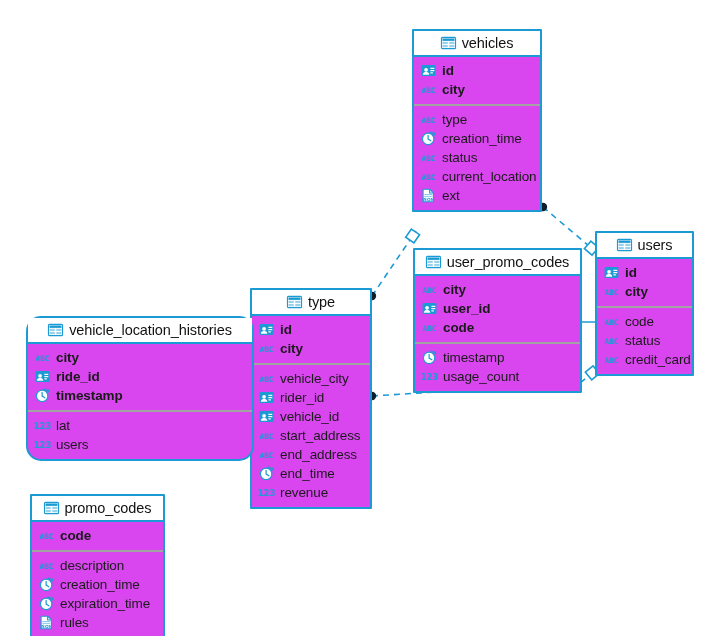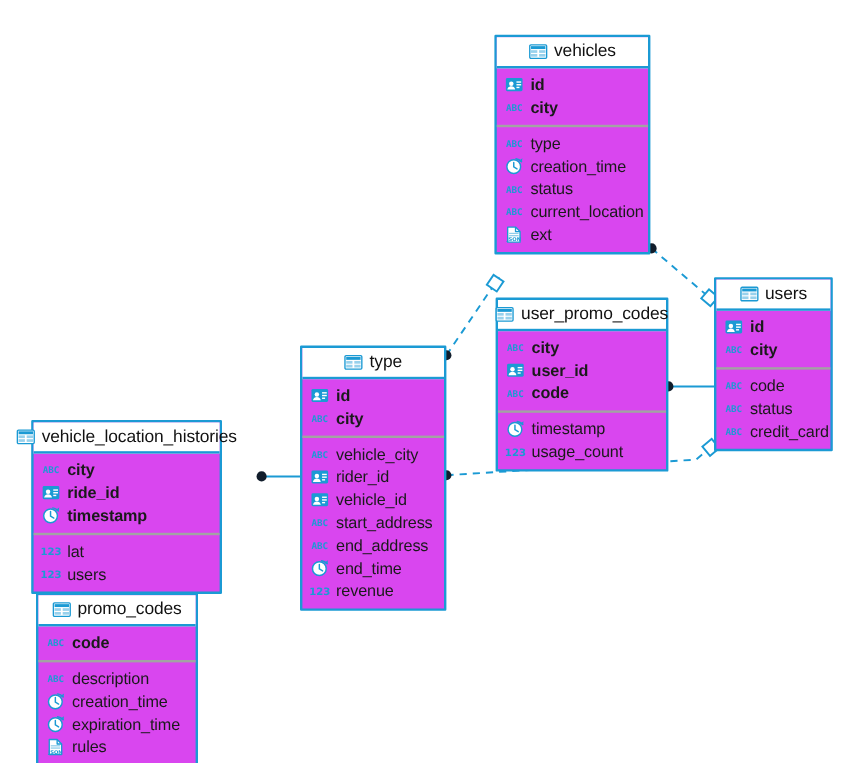--- a/index.html
+++ b/index.html
@@ -176,21 +176,21 @@
             <path d="M2.2 1.3h7.0l4.0 4.0v9.4h-11z" fill="#ffffff" stroke="#1b9ad4" stroke-width="1.2" stroke-linejoin="round"></path>
             <path d="M9.2 1.3v4.0h4.0" fill="none" stroke="#1b9ad4" stroke-width="1.2" stroke-linejoin="round"></path>
             <rect x="3.5" y="6.4" width="8.4" height="1.1" fill="#1b9ad4" opacity="0.5"></rect>
             <rect x="3.5" y="8.4" width="8.4" height="1.1" fill="#1b9ad4" opacity="0.5"></rect>
             <text x="7.7" y="14.0" text-anchor="middle" font-family="DejaVu Sans, sans-serif" font-size="4.6" font-weight="bold" fill="#1b9ad4">JSON</text>
           </svg>
           <span class="field-label">ext</span>
         </div>
       </div>
     </div>
-    <div class="entity" style="left: 413px; top: 248px; width: 144px;">
+    <div class="entity" style="left: 413px; top: 248px; width: 169px;">
       <div class="entity-header">
         <svg viewBox="0 0 16 16" class="ico">
           <rect x="0.5" y="1.5" width="15" height="12" rx="1" fill="#ffffff" stroke="#1b9ad4" stroke-width="1.2"></rect>
           <rect x="1.6" y="2.6" width="12.8" height="2.6" fill="#1b9ad4"></rect>
           <rect x="1.6" y="6.2" width="5.6" height="2.4" fill="#1b9ad4" opacity="0.45"></rect>
           <rect x="8.8" y="6.2" width="5.6" height="2.4" fill="#1b9ad4" opacity="0.45"></rect>
           <rect x="1.6" y="9.6" width="5.6" height="2.4" fill="#1b9ad4" opacity="0.45"></rect>
           <rect x="8.8" y="9.6" width="5.6" height="2.4" fill="#1b9ad4" opacity="0.45"></rect>
         </svg>
         <span class="entity-title">user_promo_codes</span>
@@ -372,21 +372,21 @@
           <span class="field-label">end_time</span>
         </div>
         <div class="field">
           <svg viewBox="0 0 16 16" class="ico">
             <text x="8" y="11.4" text-anchor="middle" font-family="DejaVu Sans, sans-serif" font-size="9" font-weight="bold" fill="#1b9ad4">123</text>
           </svg>
           <span class="field-label">revenue</span>
         </div>
       </div>
     </div>
-    <div class="entity" style="left: 26px; top: 350px; width: 159px;">
+    <div class="entity" style="left: 26px; top: 316px; width: 228px; border-radius: 15px;">
       <div class="entity-header">
         <svg viewBox="0 0 16 16" class="ico">
           <rect x="0.5" y="1.5" width="15" height="12" rx="1" fill="#ffffff" stroke="#1b9ad4" stroke-width="1.2"></rect>
           <rect x="1.6" y="2.6" width="12.8" height="2.6" fill="#1b9ad4"></rect>
           <rect x="1.6" y="6.2" width="5.6" height="2.4" fill="#1b9ad4" opacity="0.45"></rect>
           <rect x="8.8" y="6.2" width="5.6" height="2.4" fill="#1b9ad4" opacity="0.45"></rect>
           <rect x="1.6" y="9.6" width="5.6" height="2.4" fill="#1b9ad4" opacity="0.45"></rect>
           <rect x="8.8" y="9.6" width="5.6" height="2.4" fill="#1b9ad4" opacity="0.45"></rect>
         </svg>
         <span class="entity-title">vehicle_location_histories</span>

